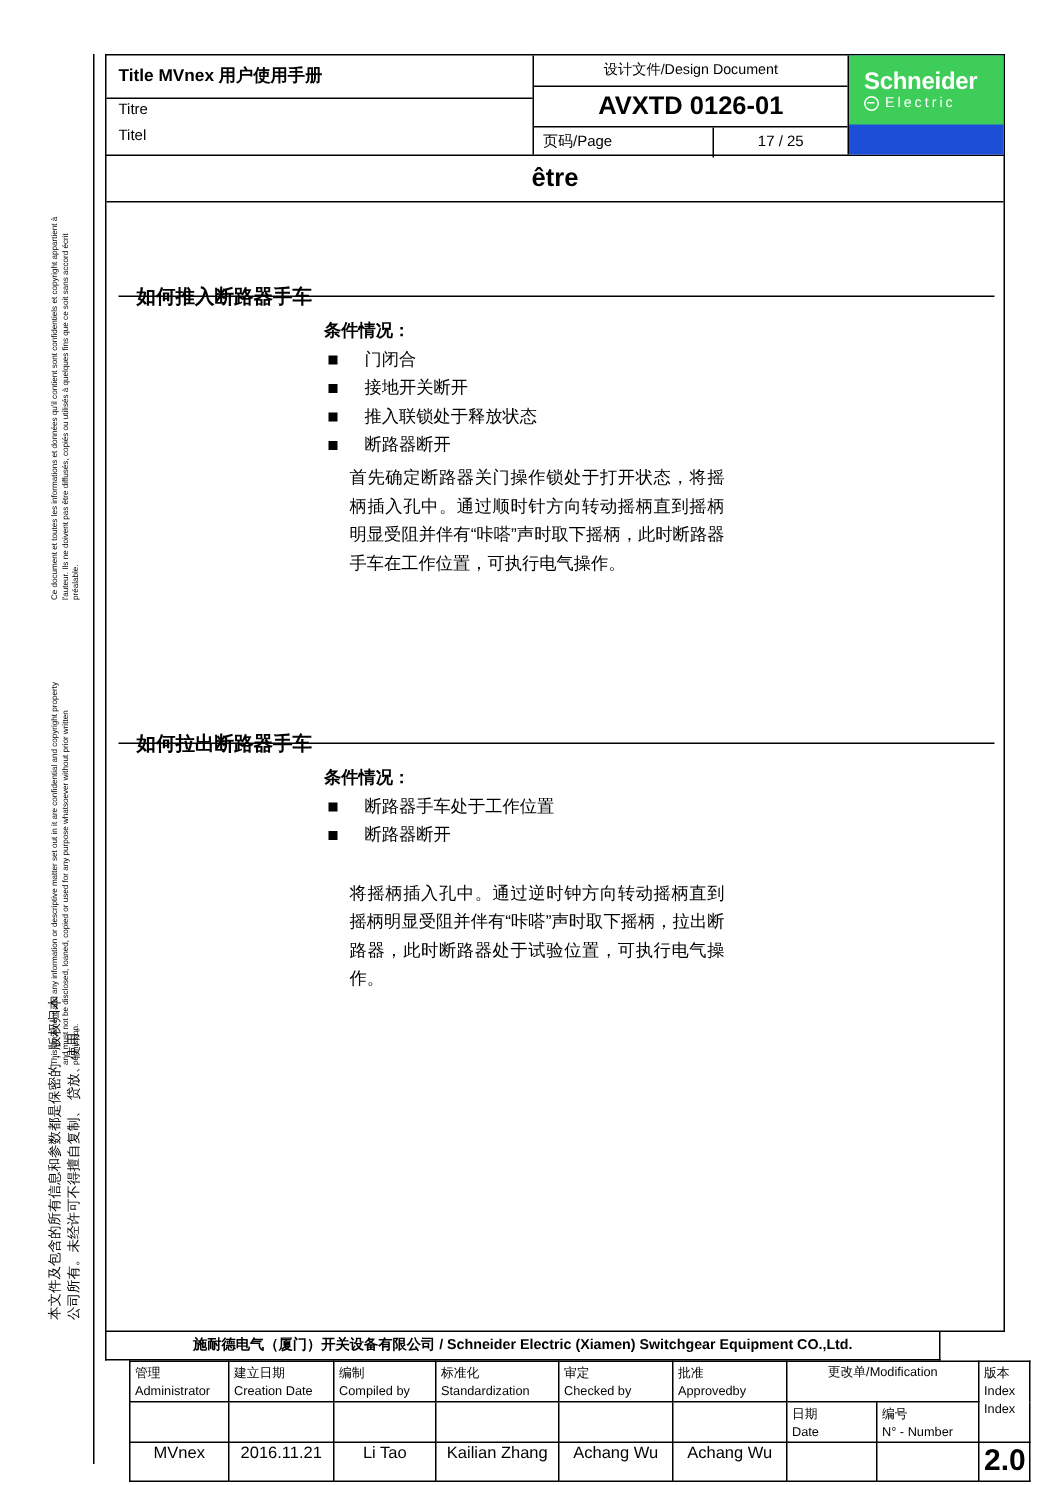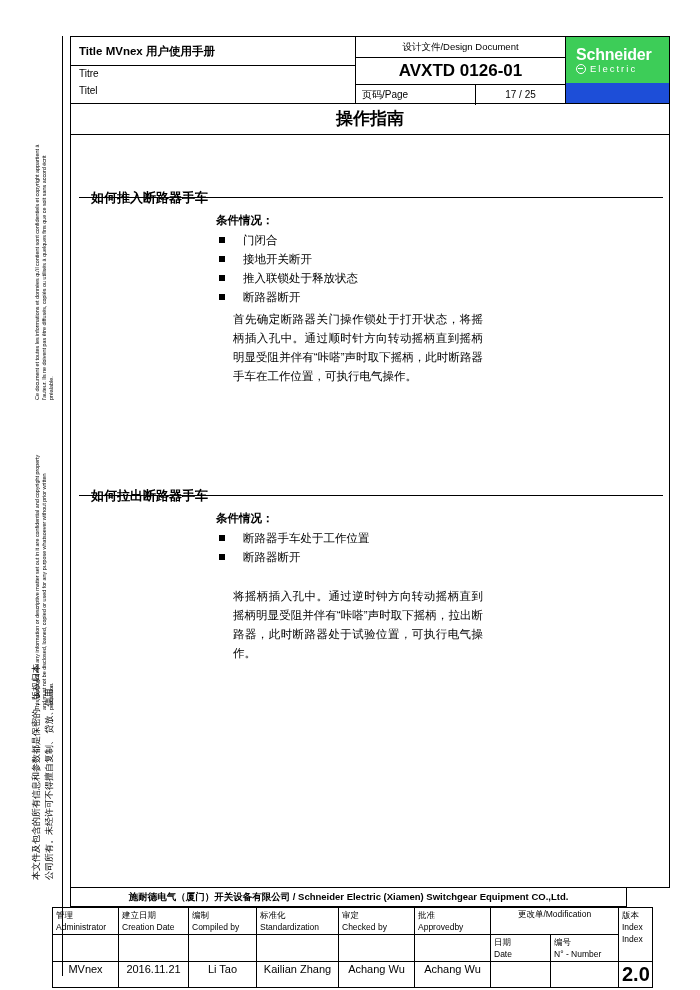--- a/index.html
+++ b/index.html
@@ -234,21 +234,21 @@
     border: 1px solid #000;
     border-top: 0;
     box-sizing: border-box;
     text-align: center;
     font-size: 9.5px;
     font-weight: bold;
     line-height: 17px;
   }
   .footer-table {
     position: absolute;
-    left: 52px;
+    left: 86px;
     top: 907px;
     width: 600px;
     border-collapse: collapse;
     font-size: 9px;
     table-layout: fixed;
   }
   .footer-table td {
     border: 1px solid #000;
     padding: 1px 3px;
     vertical-align: top;
@@ -330,21 +330,21 @@
         <div class="b1">Schneider</div>
         <div class="b2">
           <span class="logo-mark"></span>
           <span>Electric</span>
         </div>
       </div>
     </div>
   </div>
 
   <div class="body-box">
-    <div class="section-title">操作指南</div>
+    <div class="section-title">être</div>
 
     <div class="content">
 
       <div class="hdr-block h2" style="top:42px;">如何推入断路器手车</div>
       <div class="hdr-rule" style="top:62px;"></div>
 
       <div class="cond" style="top:78px;">条件情况：</div>
 
       <ul class="bullets" style="top:96px;">
         <li>门闭合</li>

